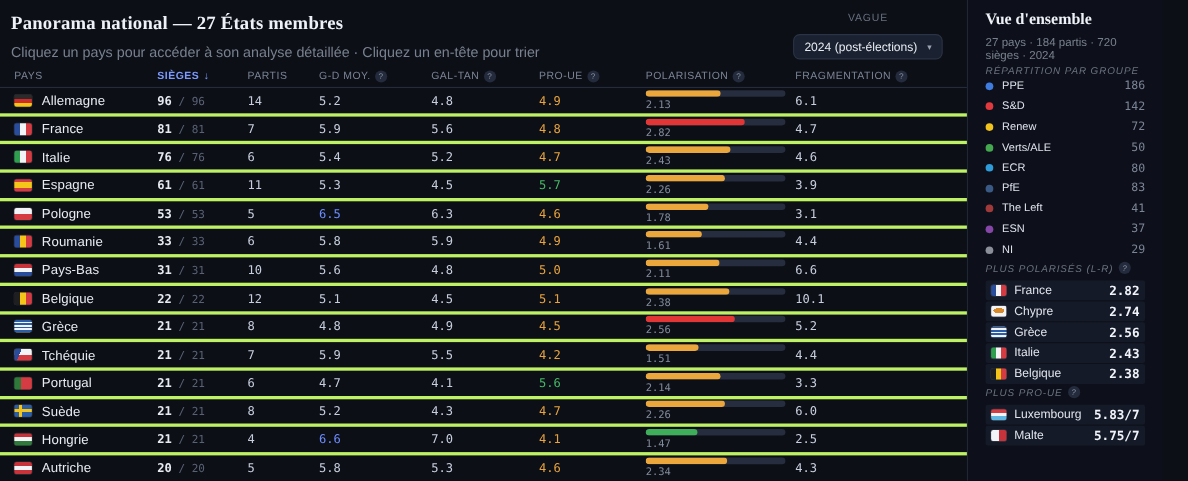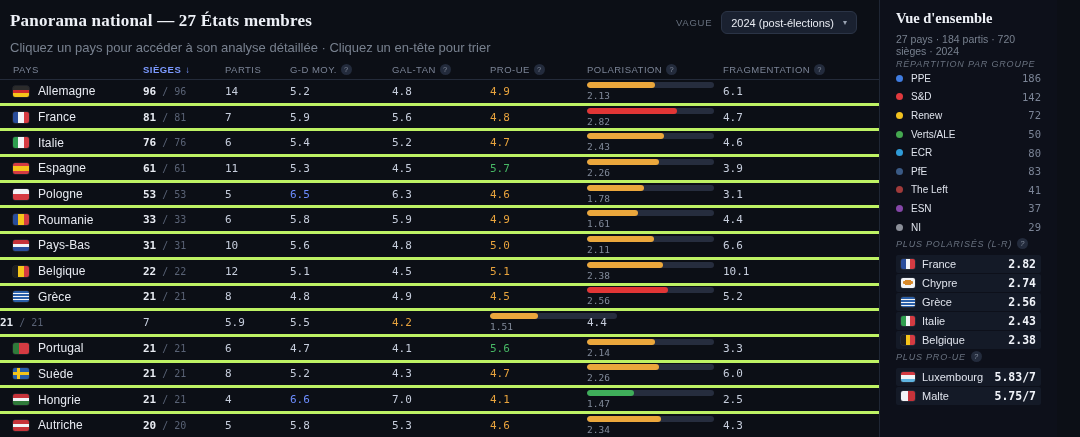--- a/index.html
+++ b/index.html
@@ -8,21 +8,21 @@
     background:#0c0f16; color:#e8ebf2;
     font-family:"Liberation Sans", sans-serif;
     display:flex;
   }
 
   
   .main { width:879px; flex:none; position:relative; }
   .main-head { padding:11px 0 0 10px; }
   .page-title { font-family:"Liberation Serif", serif; font-size:17px; font-weight:bold; color:#eef1f7; letter-spacing:.2px; }
   .page-sub { margin-top:9px; font-size:13px; color:#78818f; }
-  .wave-box { position:absolute; top:11px; right:22px; display:flex; align-items:center; gap:9px; }
+  .wave-box { position:absolute; top:11px; right:22px; display:flex; align-items:center; gap:9px;flex-direction:column; }
   .wave-label { font-size:9.5px; color:#68717f; letter-spacing:.08em; }
   .wave-select {
     background:#1a2130; border:1px solid #2b3446; border-radius:6px;
     height:23px; padding:0 9px; display:flex; align-items:center; gap:9px;
     font-size:11px; color:#e8ebf2; cursor:pointer;
   }
   .chev { font-size:8px; color:#9aa3b2; }
 
   
   .grid-row { display:grid; grid-template-columns:143px 82px 65px 102px 98px 97px 136px 1fr; align-items:center; }
@@ -307,20 +307,24 @@
     <div class="td c-polar">
       <div class="bar-track">
             <div class="bar-fill red" style="width: 64%;"></div>
           </div>
       <div class="bar-val">2.56</div>
     </div>
     <div class="td c-frag">5.2</div>
   </div>
 
   <div class="grid-row trow">
+    <div class="td c-pays">
+      <span class="flag flag-cz"></span>
+      <span class="c-name">Tchéquie</span>
+    </div>
     <div class="td c-seats"><b>21</b><span class="dim"> / 21</span></div>
     <div class="td c-parties">7</div>
     <div class="td c-gd">5.9</div>
     <div class="td c-galtan">5.5</div>
     <div class="td c-proue orange">4.2</div>
     <div class="td c-polar">
       <div class="bar-track">
             <div class="bar-fill orange" style="width: 37.75%;"></div>
           </div>
       <div class="bar-val">1.51</div>

